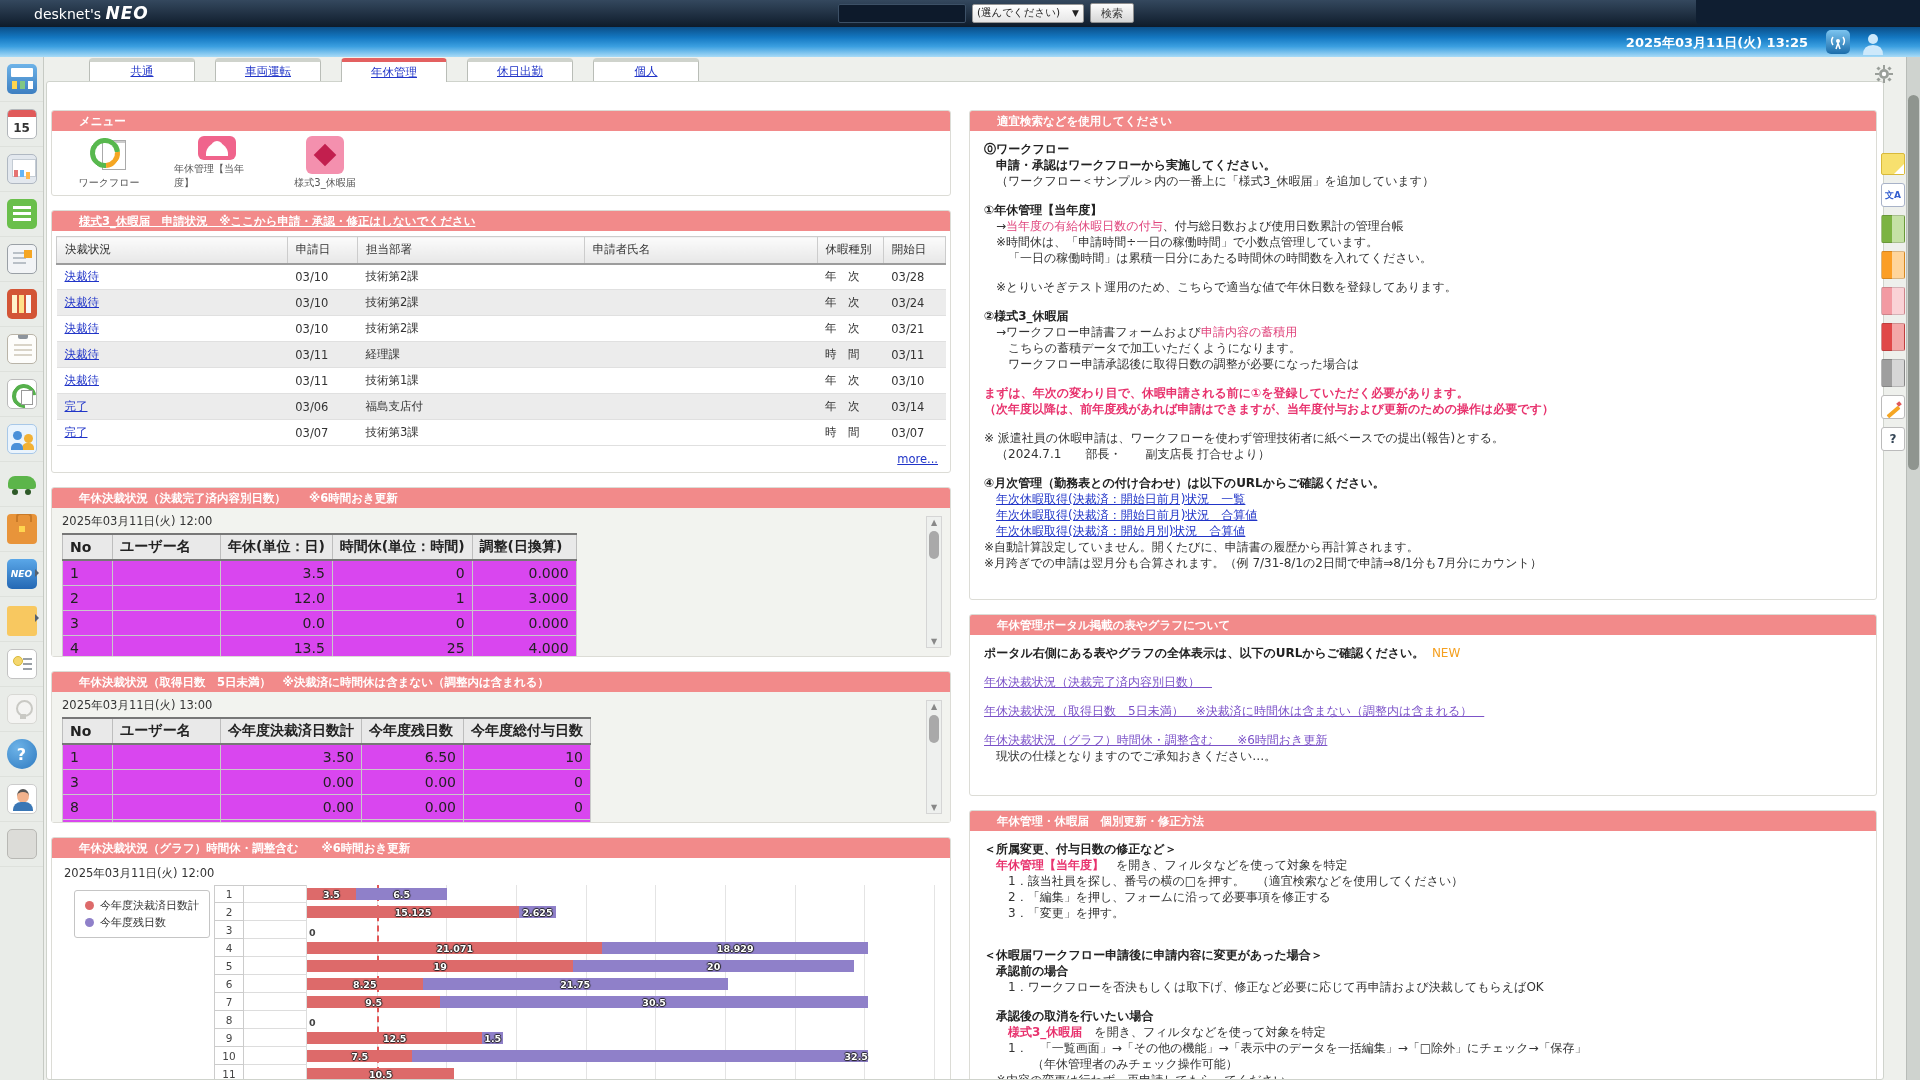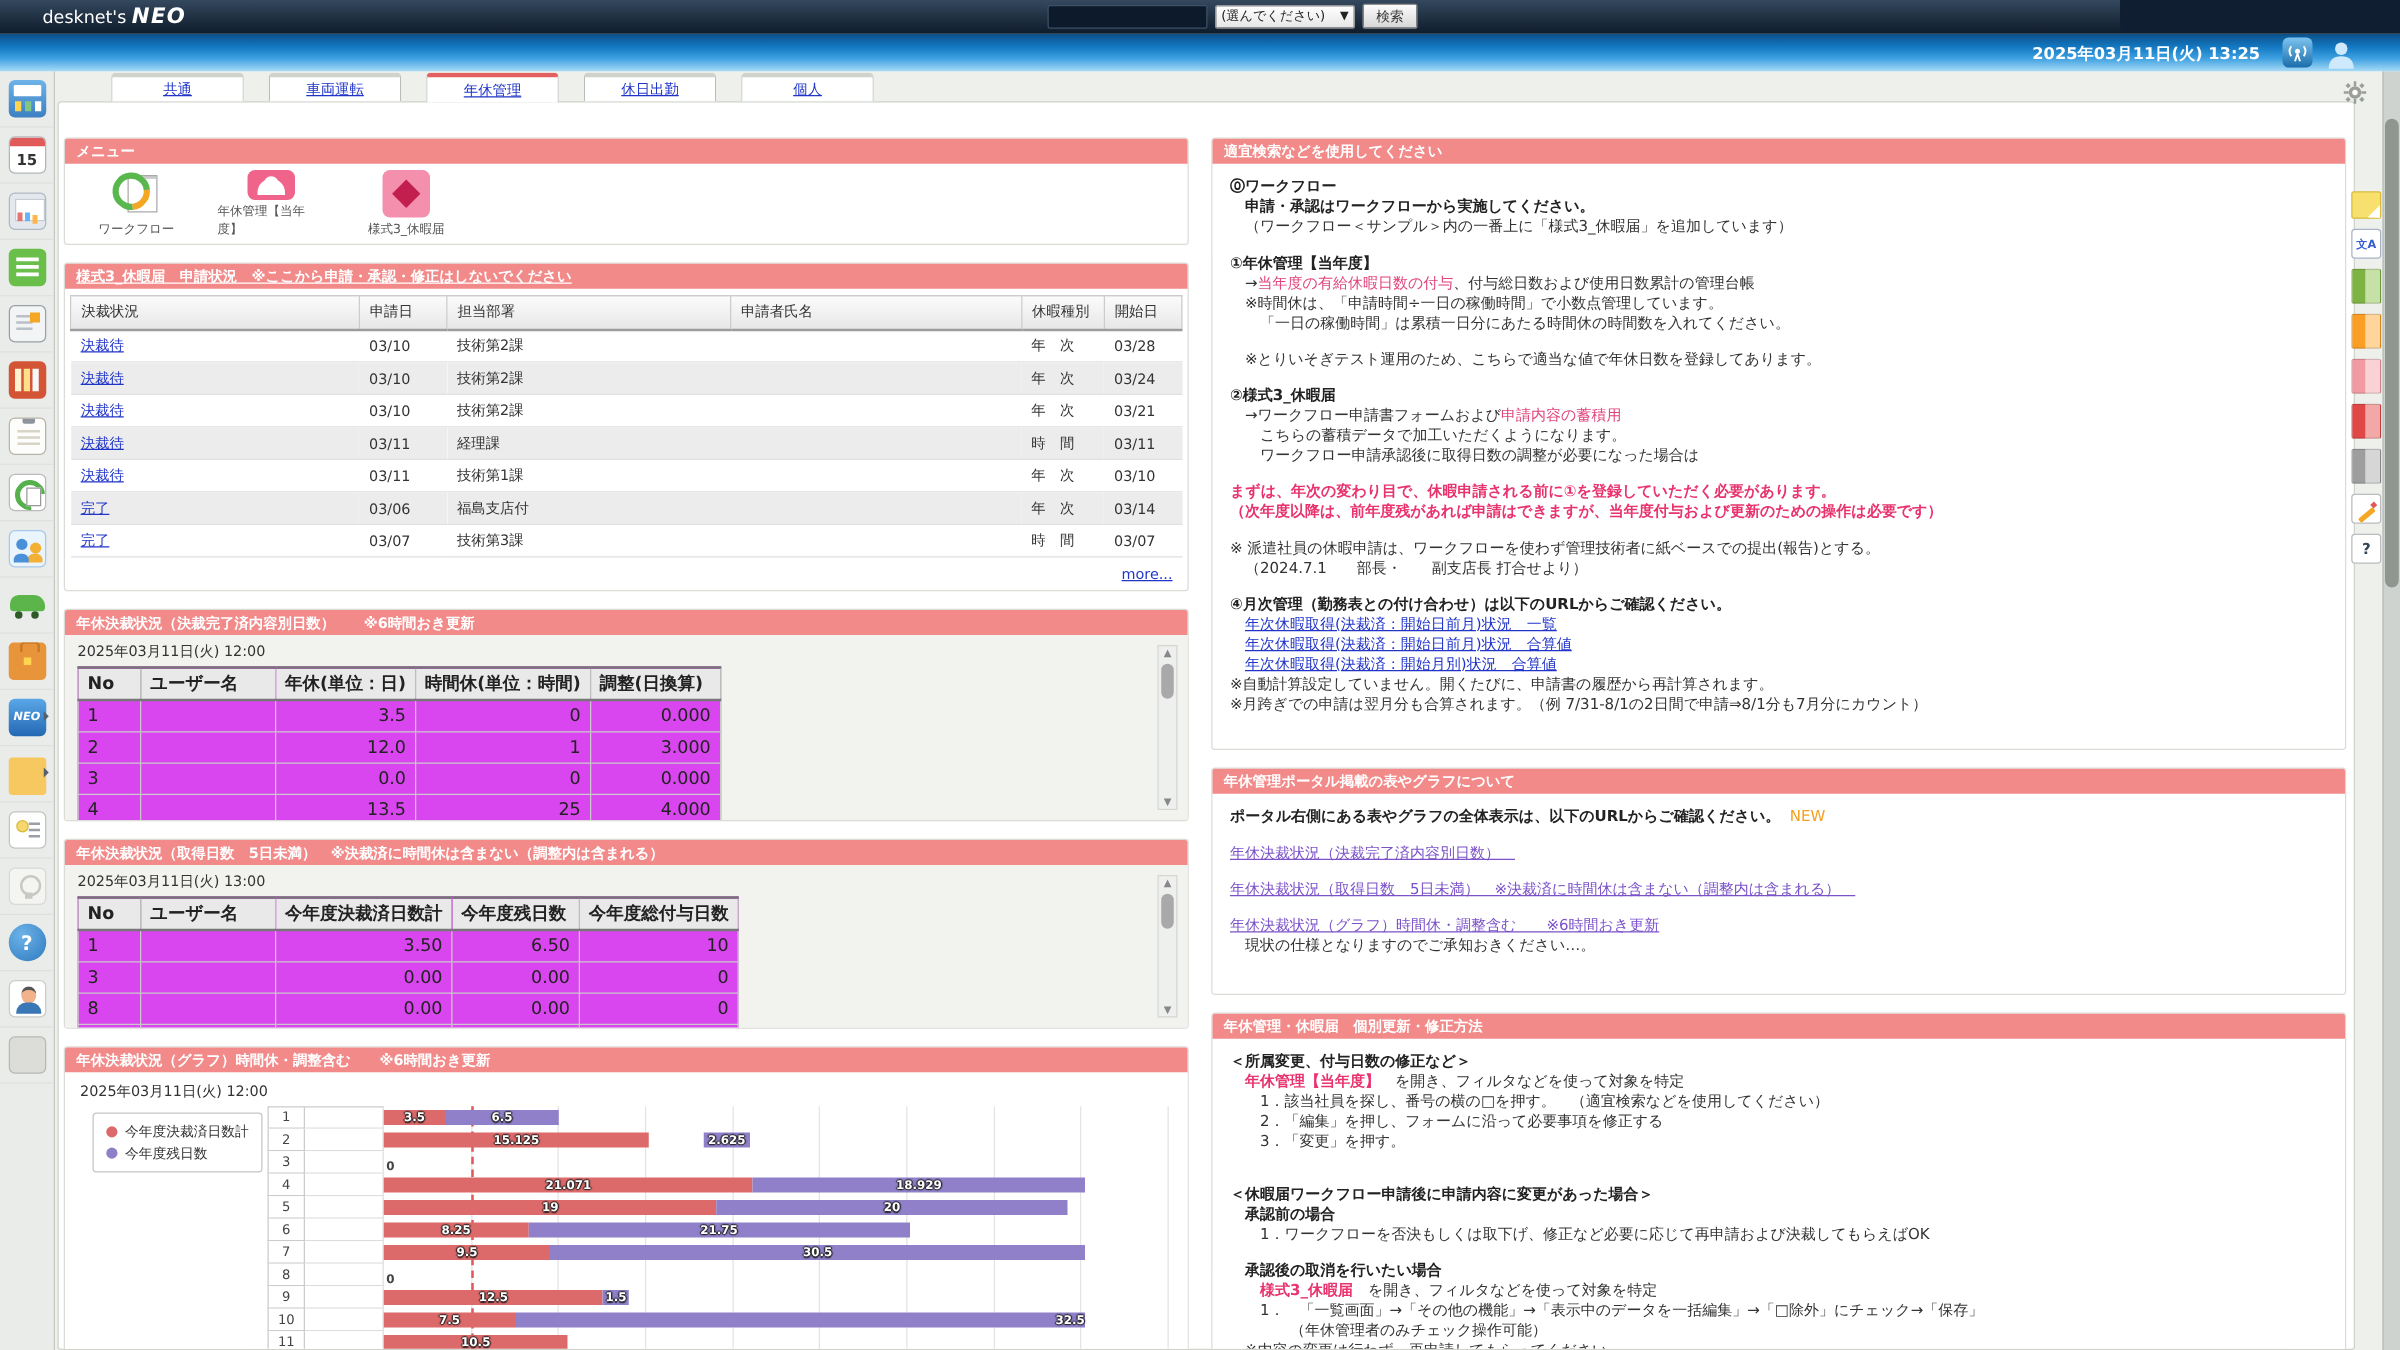--- a/index.html
+++ b/index.html
@@ -91,21 +91,21 @@
 
 .tabbar{position:absolute;left:89px;top:58px;display:flex;gap:20px;z-index:10}
 .tab{width:106px;height:23px;background:#fff;border:1px solid #b9bdb7;border-bottom:none;border-top:4px solid #cfd3cc;border-radius:4px 4px 0 0;display:flex;align-items:center;justify-content:center;cursor:pointer}
 .tab a{font-size:11.5px;color:#2135c8;text-decoration:underline}
 .tab.active{border-top-color:#e36060;height:24px;background:#fff}
 .card{position:absolute;left:46px;top:81px;width:1838px;height:999px;background:#fff;border:1px solid #cfd3cc;border-radius:3px;overflow:hidden;z-index:5}
 .colL{position:absolute;left:4px;top:28px;width:900px}
 .colR{position:absolute;left:922px;top:28px;width:908px}
 
 .panel{position:relative;margin-bottom:14px;border:1px solid #dcdcd6;border-radius:3px;background:#fff}
-.panel-h{height:20px;background:#f28a8a;color:#fff;font-size:11.5px;font-weight:bold;line-height:20px;padding:0 9px;border-radius:2px 2px 0 0;white-space:nowrap;overflow:hidden}
+.panel-h{height:20px;background:#f28a8a;color:#fff;font-size:11.5px;font-weight:bold;line-height:20px;padding:0 27px;border-radius:2px 2px 0 0;white-space:nowrap;overflow:hidden}
 .panel-h.hlink{text-decoration:underline}
 .menu-body{height:64px;display:flex;padding:5px 14px;gap:22px}
 .menu-item{display:flex;flex-direction:column;align-items:center;width:86px;cursor:pointer}
 .menu-ic{width:38px;height:38px;margin-bottom:2px;position:relative}
 .ic-workflow::before{content:"";position:absolute;right:2px;top:4px;width:22px;height:28px;background:#fff;border:1px solid #aaa;box-shadow:inset 0 5px 0 -3px #ccc,inset 0 10px 0 -8px #ccc}
 .ic-workflow::after{content:"";position:absolute;left:0;top:2px;width:20px;height:20px;border:5px solid #58b84e;border-right-color:#f5a623;border-radius:50%;transform:rotate(40deg)}
 .ic-person{background:#f0648c;border-radius:6px}
 .ic-person::before{content:"";position:absolute;left:13px;top:5px;width:12px;height:12px;border-radius:50%;background:#fff}
 .ic-person::after{content:"";position:absolute;left:8px;bottom:4px;width:22px;height:13px;border-radius:11px 11px 0 0;background:#fff}
 .ic-diamond{background:#f490ae;border-radius:6px}
@@ -540,21 +540,21 @@
               </div>
             </div>
             <div class="crow">
               <div class="cnum">2</div>
               <div class="cname"></div>
               <div class="cplot">
                 <div class="bars">
                   <div class="seg" style="width: 33.6111%; background: rgb(221, 106, 106);">
                     <span>15.125</span>
                   </div>
-                  <div class="seg" style="width: 5.83333%; background: rgb(143, 128, 201); margin-left: 44px;">
+                  <div class="seg" style="width: 5.83333%; background: rgb(143, 128, 201);">
                     <span>2.625</span>
                   </div>
                 </div>
               </div>
             </div>
             <div class="crow">
               <div class="cnum">3</div>
               <div class="cname"></div>
               <div class="cplot"><span class="zero">0</span></div>
             </div>

